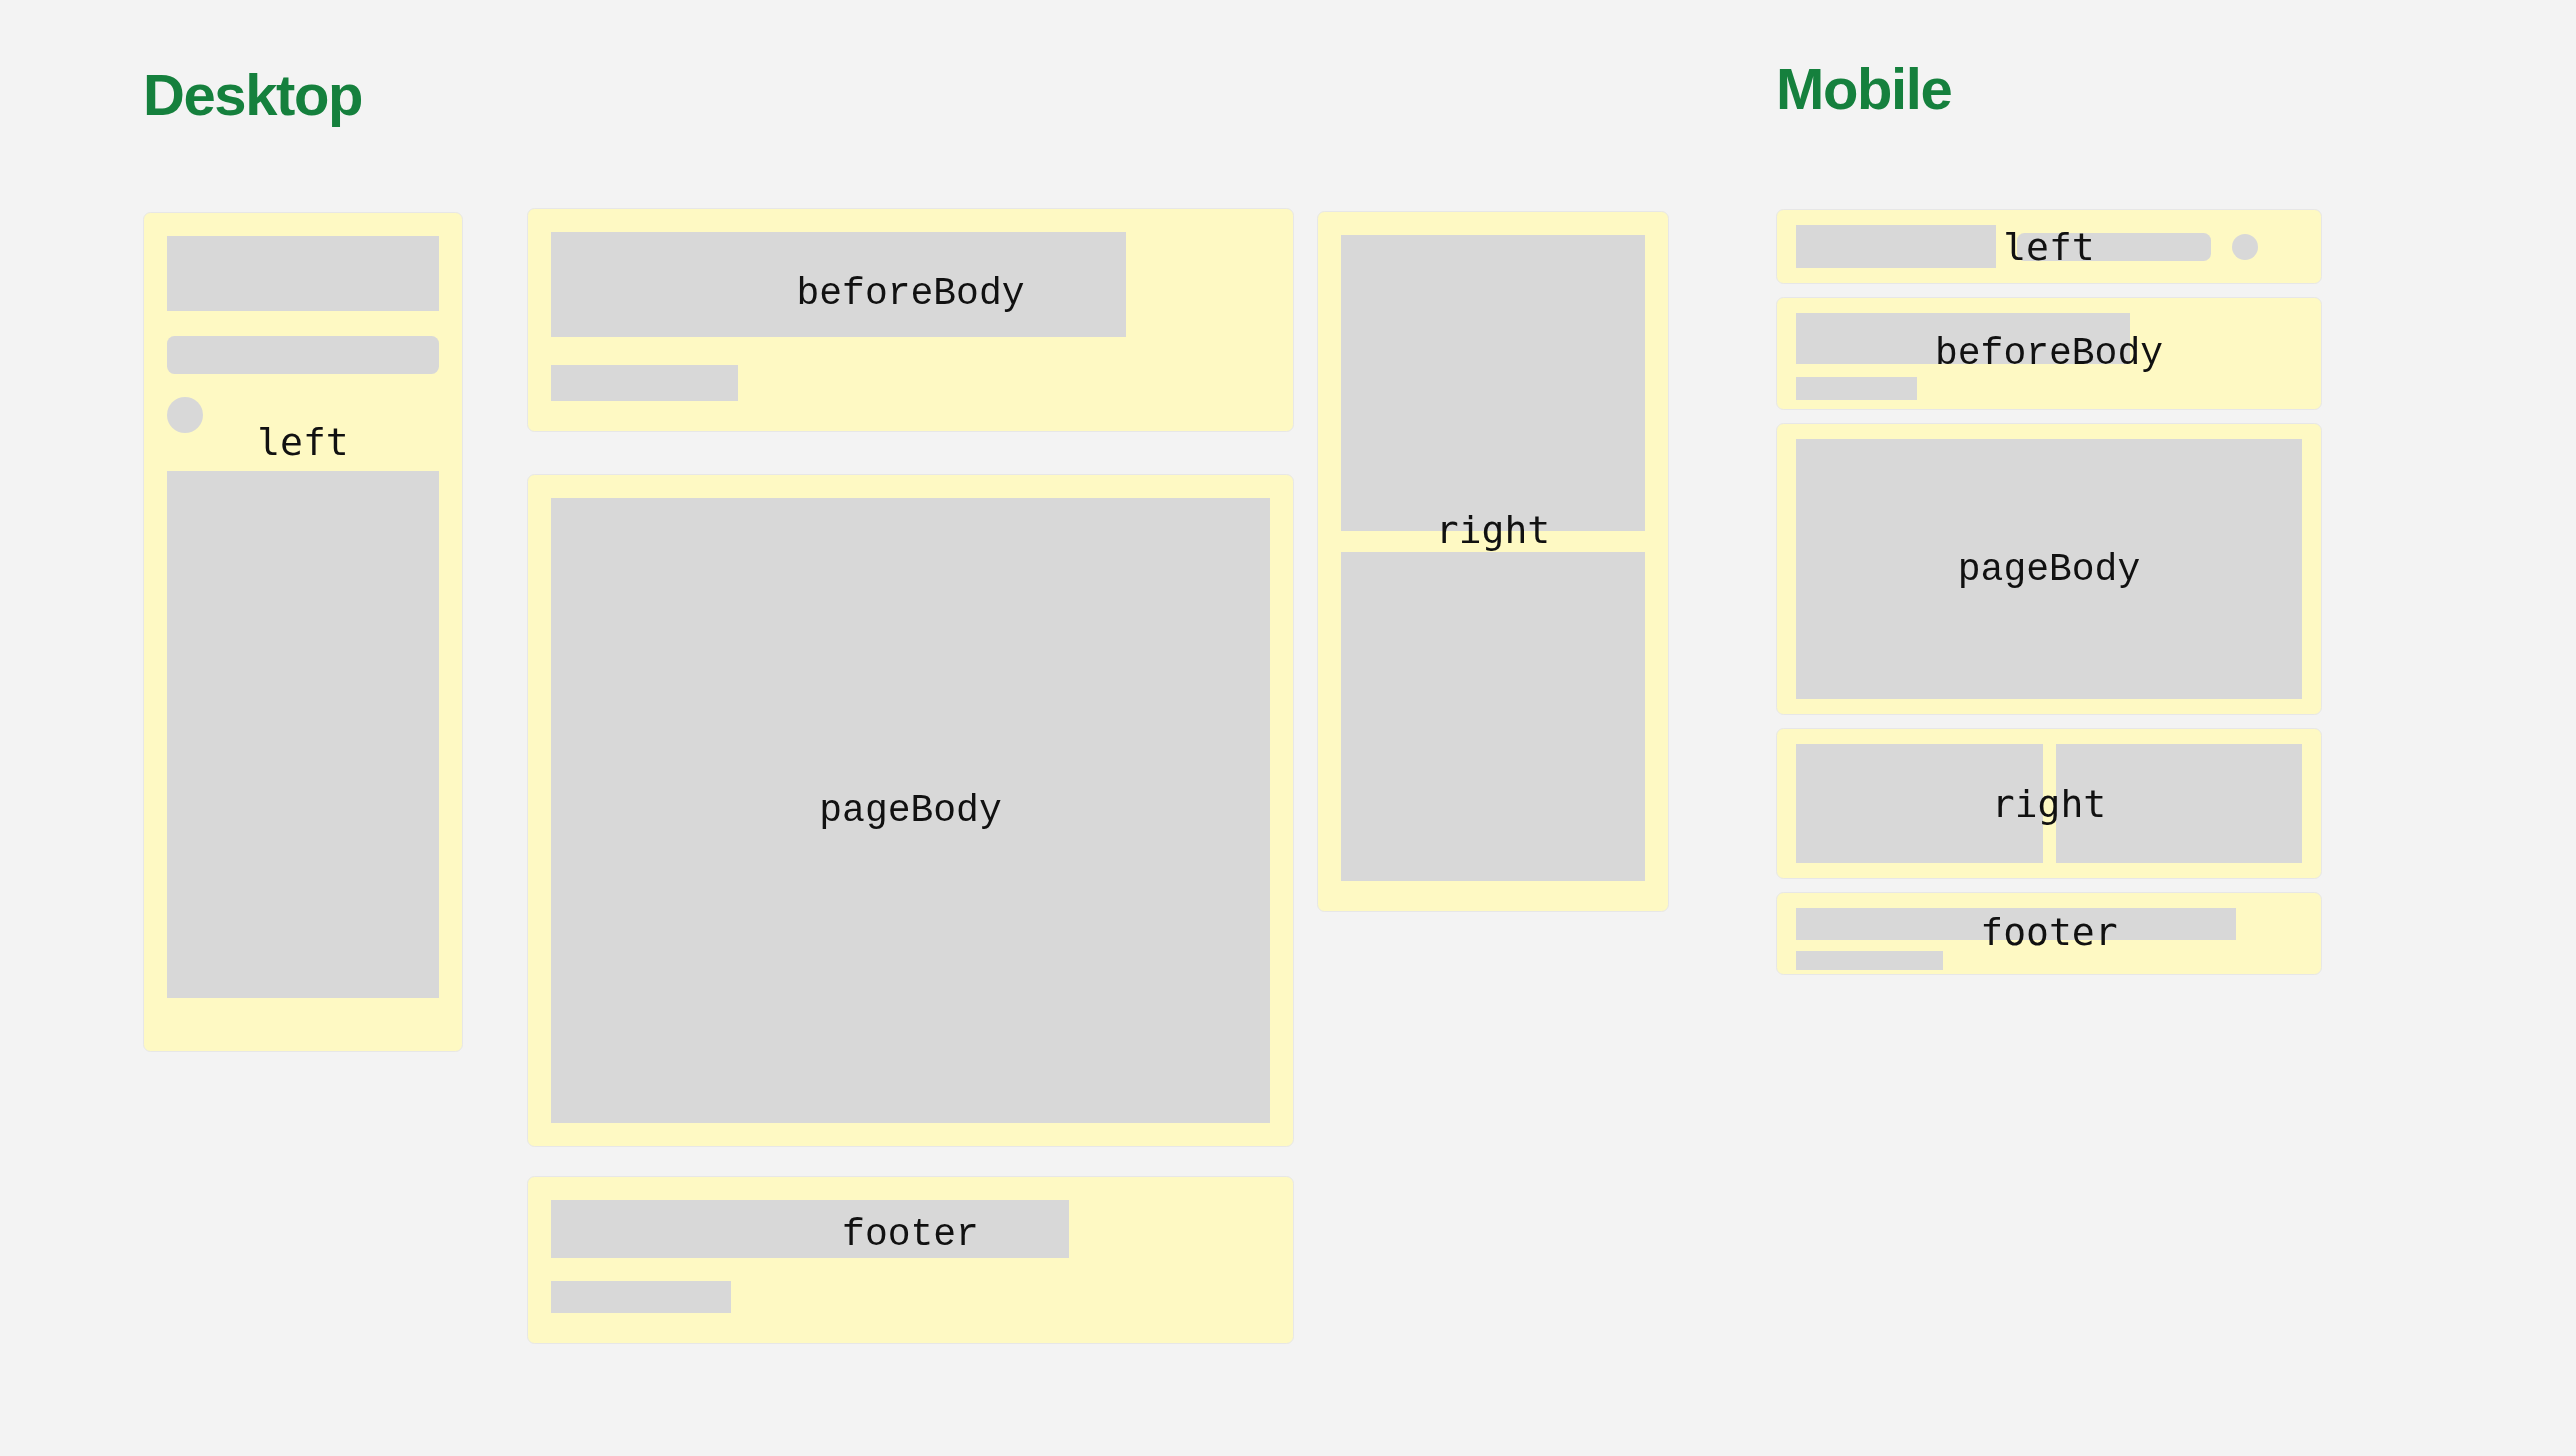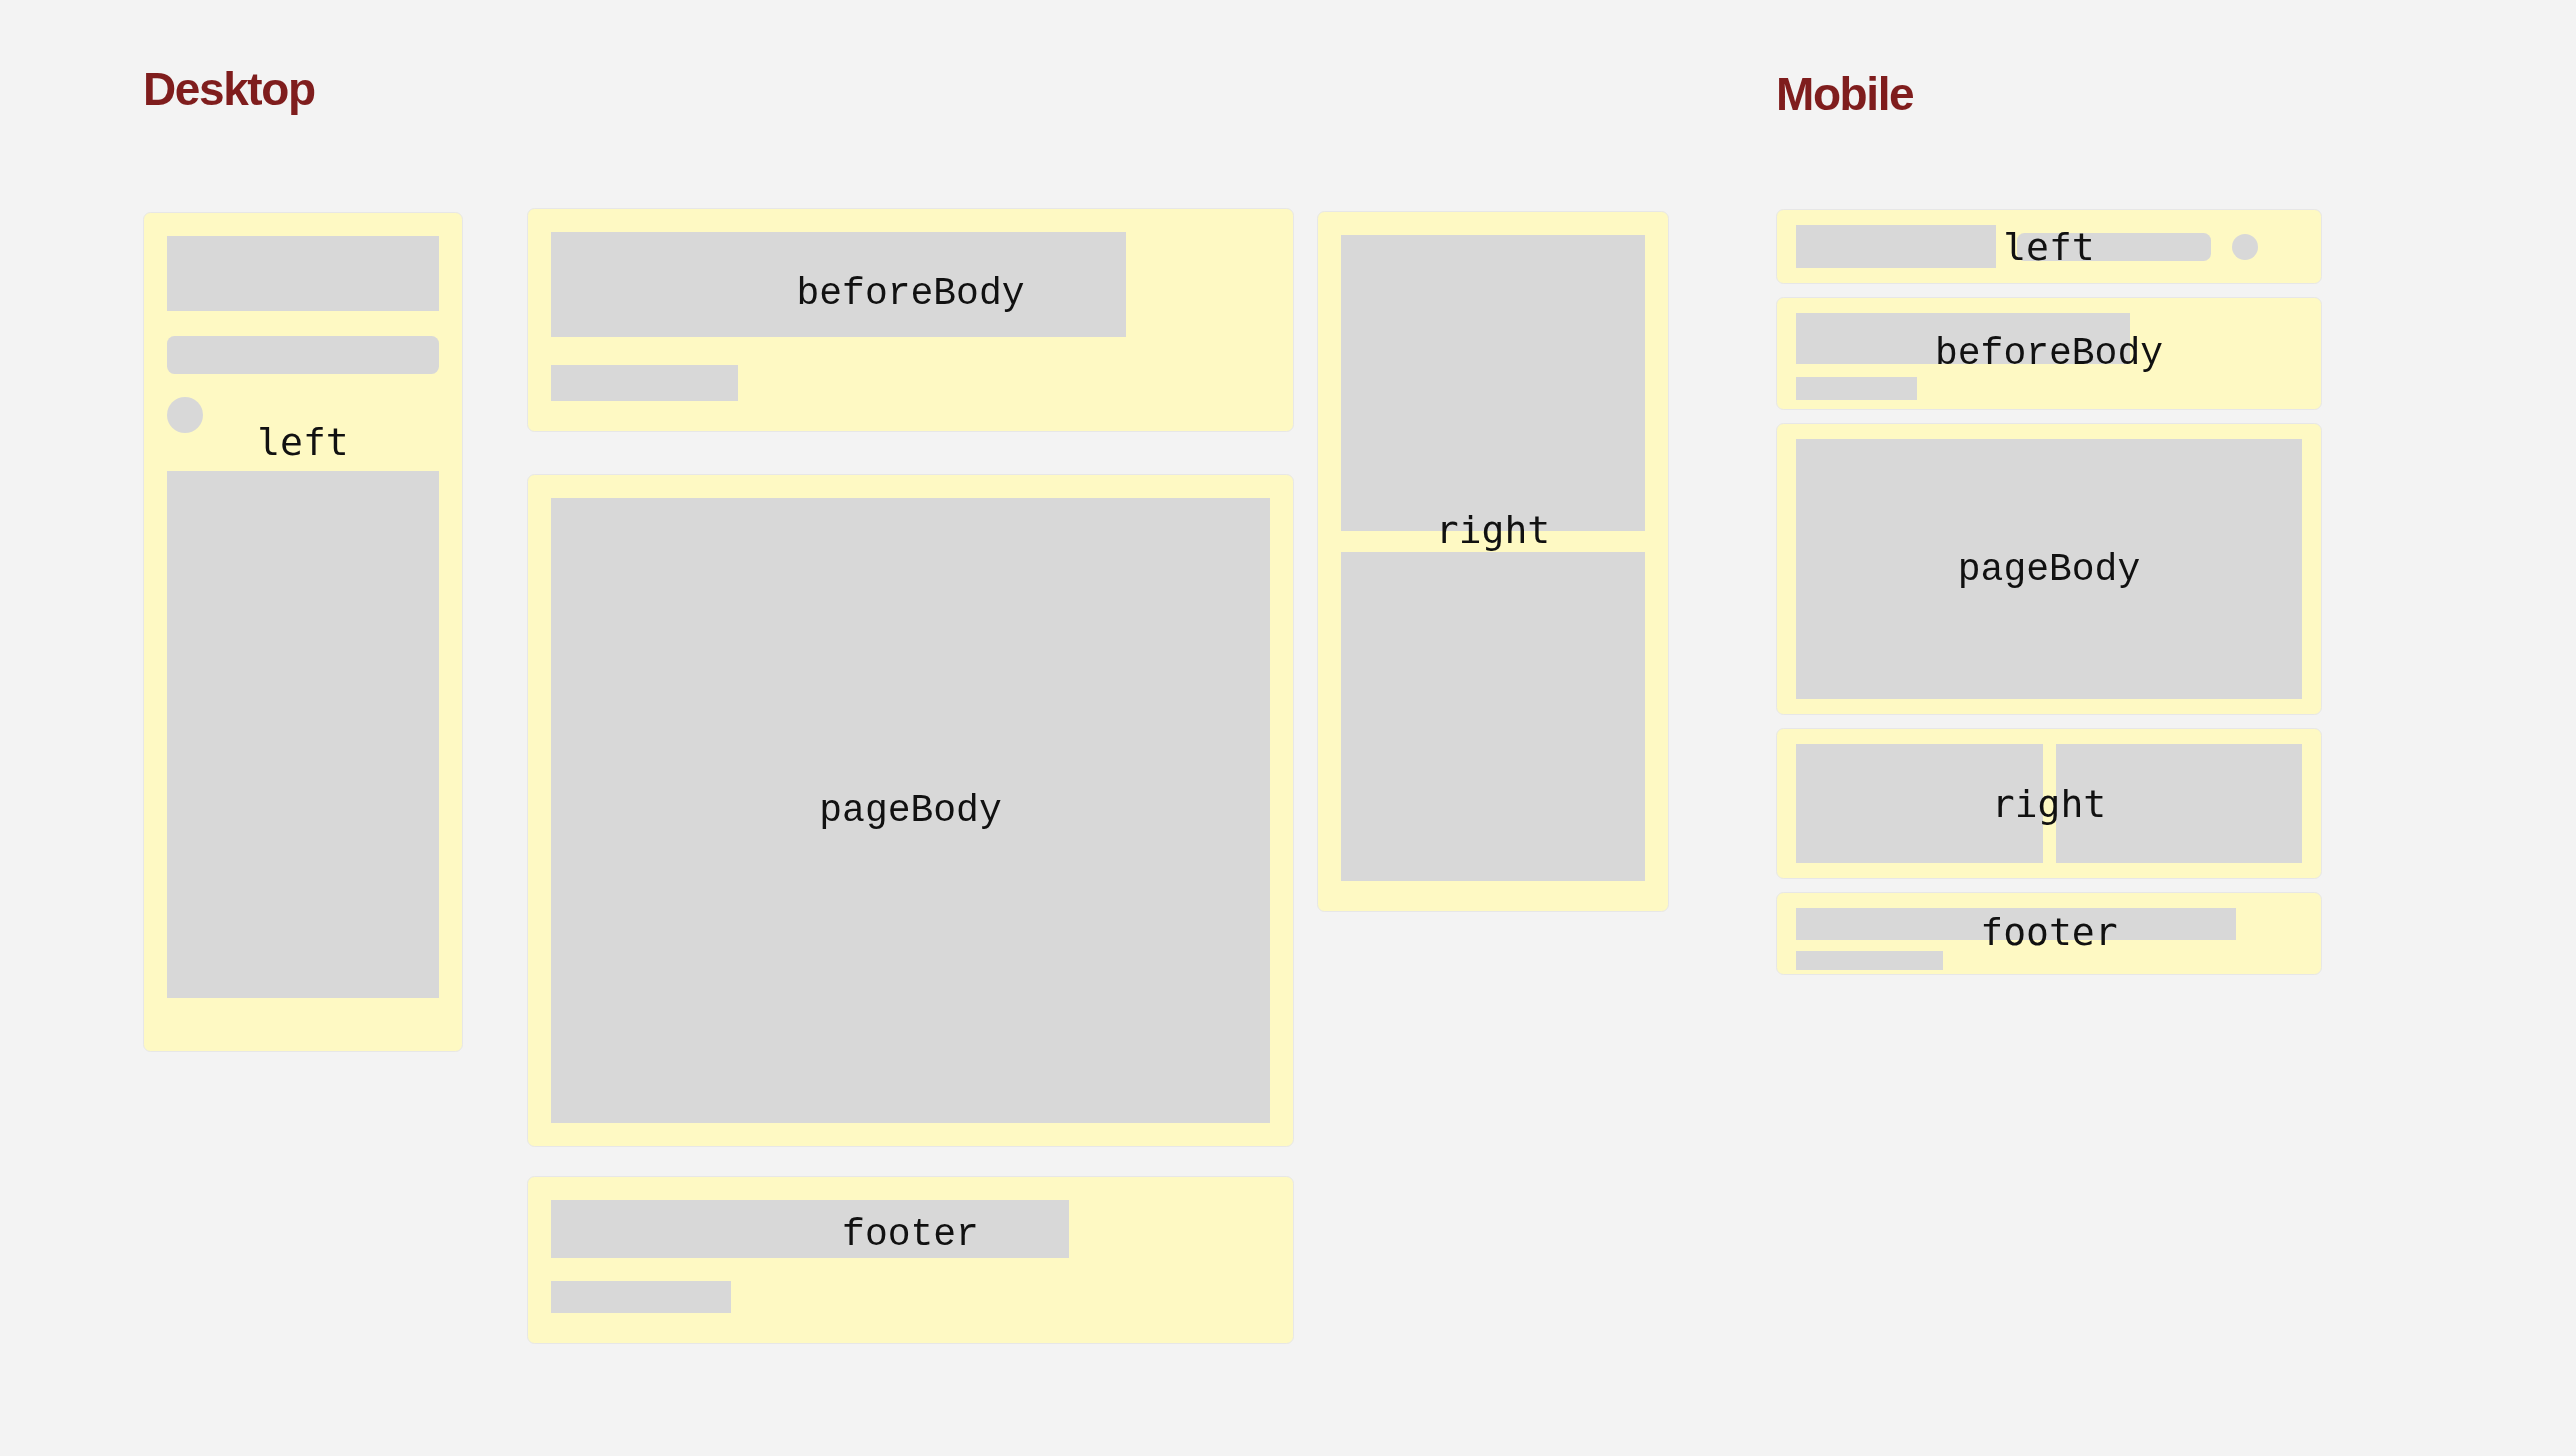--- a/index.html
+++ b/index.html
@@ -9,27 +9,27 @@
     background: #f3f3f3;
     font-family: "Liberation Sans", sans-serif;
     overflow: hidden;
   }
   .stage { position: relative; width: 2576px; height: 1456px; }
 
   .section-title {
     position: absolute;
     font-family: "Liberation Sans", sans-serif;
     font-weight: bold;
-    font-size: 46px;
+    font-size: 58px;
     letter-spacing: -1.4px;
-    color: #7f1d1d;
+    color: #15803d;
     line-height: 1;
   }
   #desktop-title { left: 143px; top: 66px; }
-  #mobile-title  { left: 1776px; top: 71px; }
+  #mobile-title  { left: 1776px; top: 60px; }
 
   
   .card {
     position: absolute;
     background: #fef9c3;
     border: 1.9px solid #e7e7e7;
     border-radius: 7.5px;
     padding: 22.6px;
   }
   .card-inner { position: relative; width: 100%; height: 100%; }

